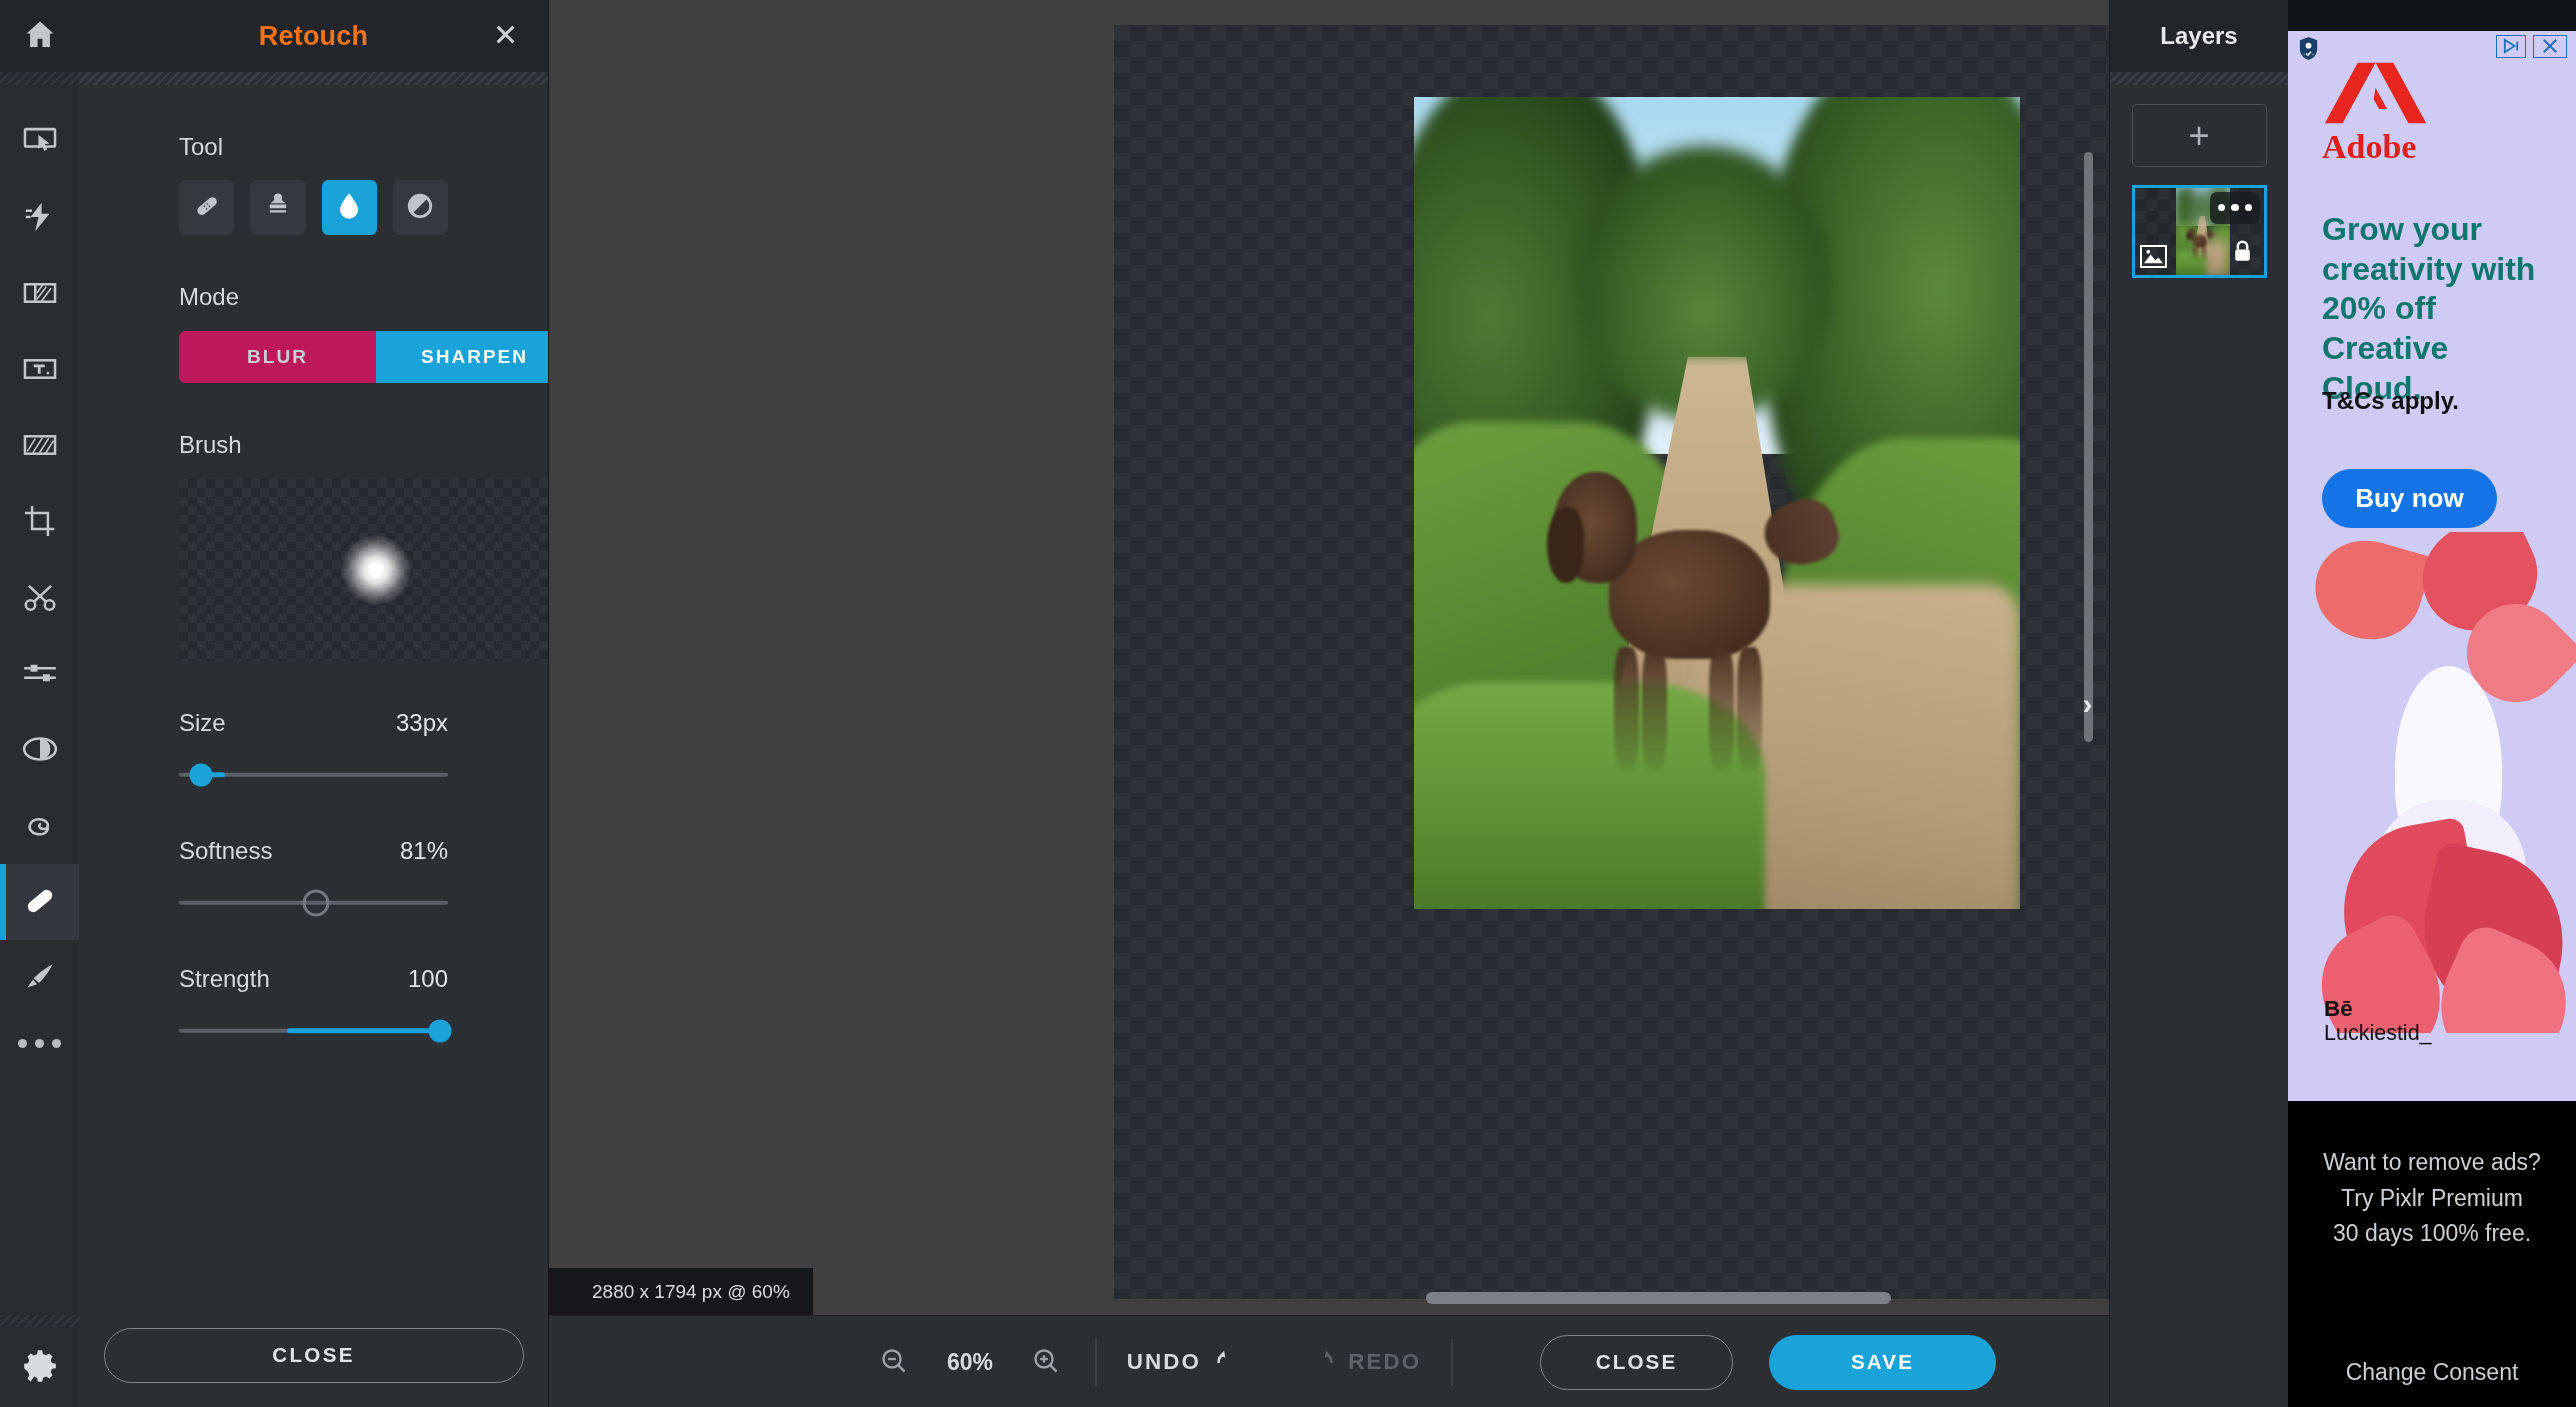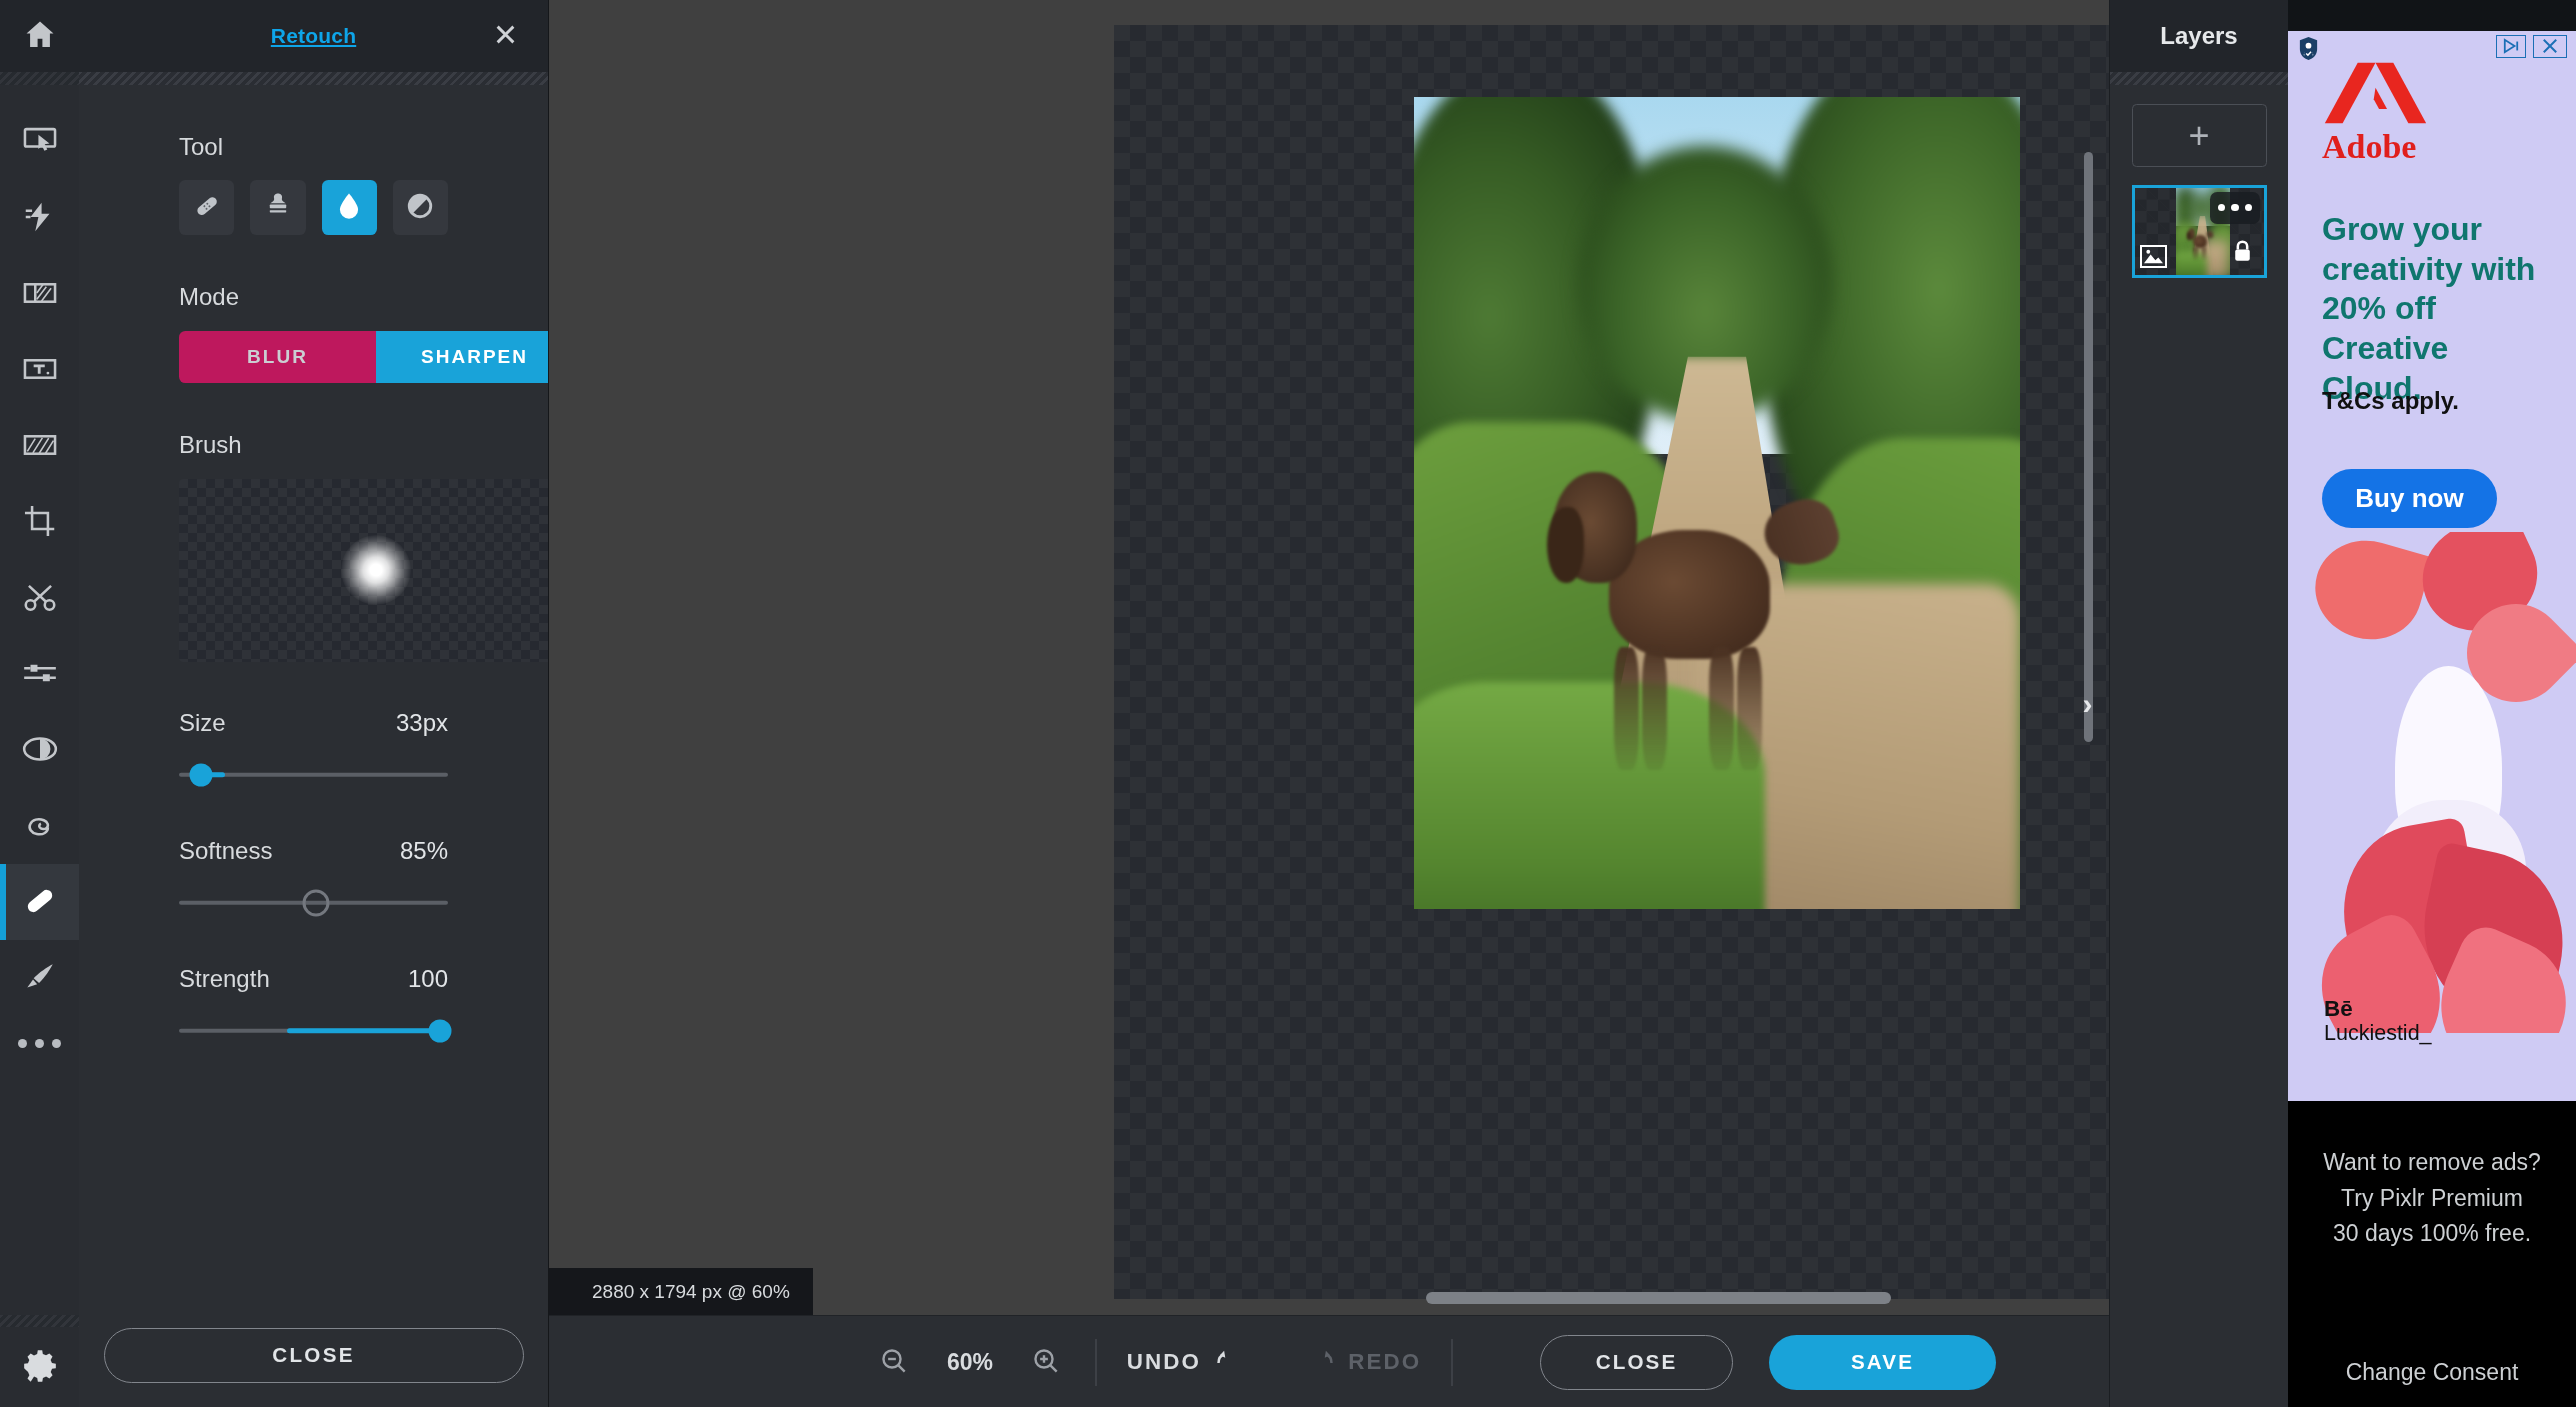--- a/index.html
+++ b/index.html
@@ -43,21 +43,21 @@
   
   .panel {
     width: 470px; flex: 0 0 470px; height:1408px; background:#2b2e33;
     display:flex; flex-direction:column; border-right:0.9px solid #15171a;
     position: relative;
   }
   .panel-head {
     height: 72px; background:#22252a; display:flex; align-items:center;
     justify-content:center; position:relative;
   }
-  .panel-title { color:#0ea5e9; font-size: 21px; font-weight: 700; letter-spacing:0.2px;text-decoration:underline; }
+  .panel-title { color:#f97316; font-size: 27px; font-weight: 700; letter-spacing:0.2px; }
   .panel-close {
     position:absolute; right: 25px; top:50%; transform:translateY(-50%);
     width: 36px; height:36px; display:flex; align-items:center; justify-content:center; cursor:pointer;
   }
   .panel-hatch {
     height: 12.5px;
     background: repeating-linear-gradient(135deg,#3a3d44 0 2.7px,#2a2d33 2.7px 6.3px);
   }
   .panel-body { flex:1 1 auto; padding: 0 100px 0 100px; overflow:hidden; }
   .sec-label { color:#d7dadd; font-size: 24px; margin-top: 48px; margin-bottom: 19.7px; font-weight:400;}
@@ -502,21 +502,21 @@
         <div class="slider-track">
           <div class="track-bg"></div>
           <div class="track-fill" style="left:8%;width:9%"></div>
           <div class="track-knob" style="left:8%"></div>
         </div>
       </div>
 
       <div class="slider-block">
         <div class="slider-head">
           <span class="slider-name">Softness</span>
-          <span class="slider-val">85%</span>
+          <span class="slider-val">81%</span>
         </div>
         <div class="slider-track">
           <div class="track-bg"></div>
           <div class="track-knob hollow" style="left:51%"></div>
         </div>
       </div>
 
       <div class="slider-block">
         <div class="slider-head">
           <span class="slider-name">Strength</span>

